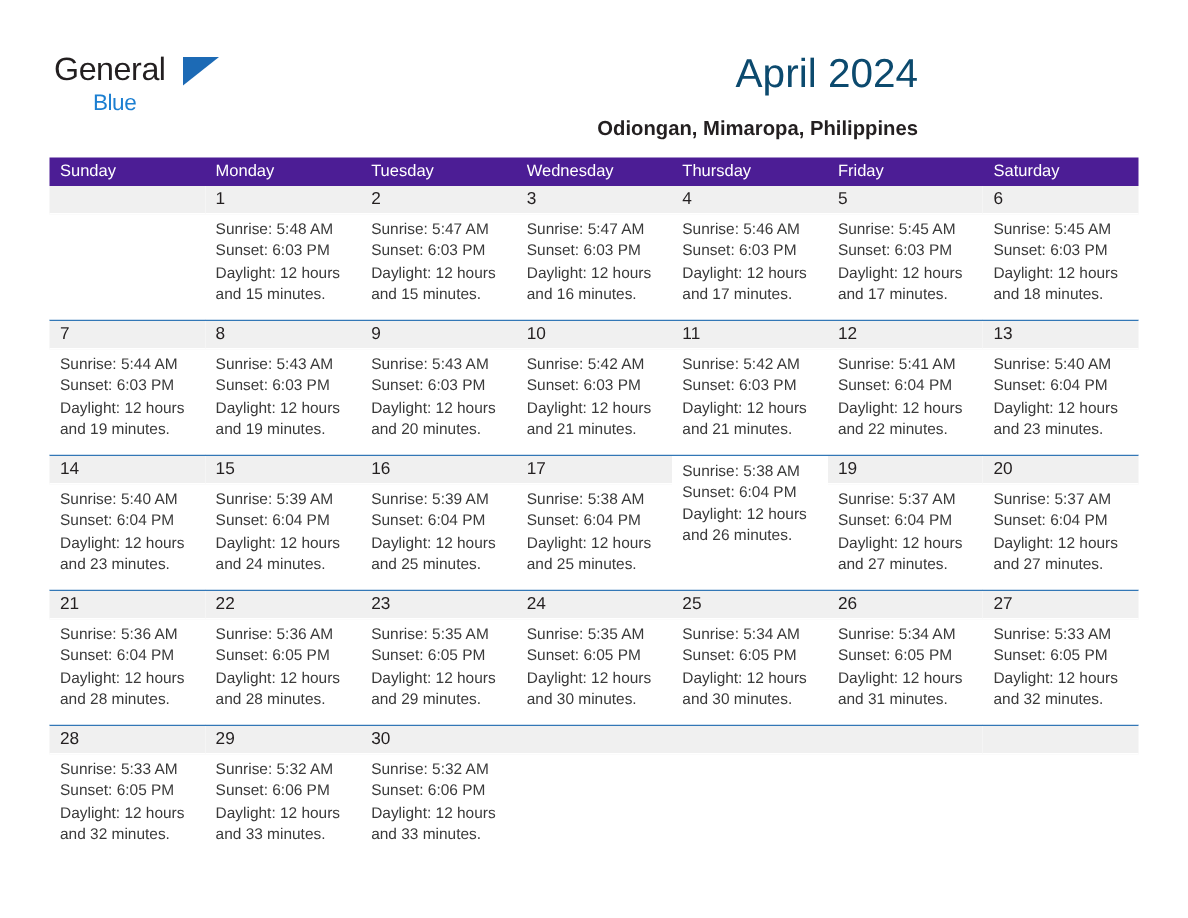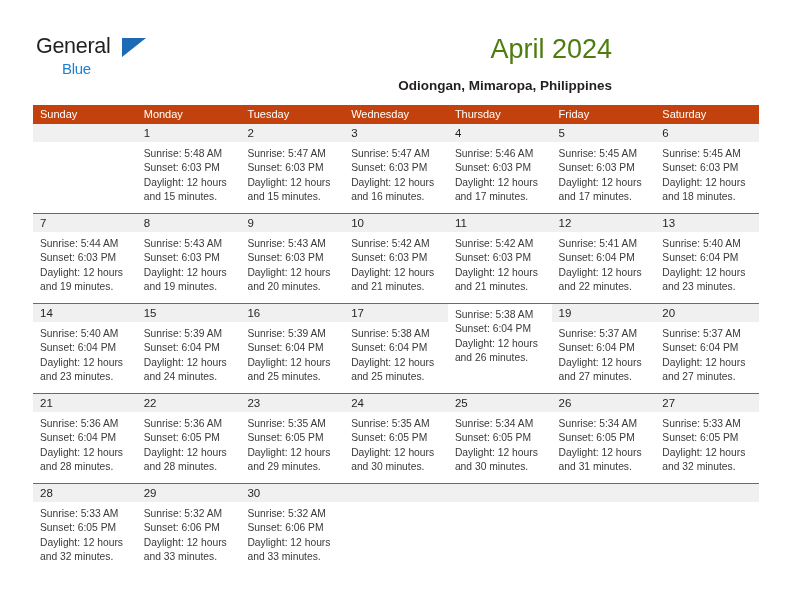--- a/index.html
+++ b/index.html
@@ -61,21 +61,21 @@
     font-size: 15px;
     letter-spacing: -0.3px;
     color: #1c7fd1;
     line-height: 24px;
   }
   .title {
     position: absolute;
     right: 36px;
     top: 34px;
     font-size: 27px;
-    color: #4d7c0f;
+    color: #0c4a6e;
     text-align: right;
     white-space: nowrap;
   }
   .subtitle {
     position: absolute;
     right: 36px;
     top: 78px;
     font-size: 13.5px;
     font-weight: bold;
     color: #231f20;
@@ -85,21 +85,21 @@
 
   
   .calendar {
     position: absolute;
     left: 33px;
     top: 105px;
     width: 726px;
   }
   .dow-row {
     display: flex;
-    background: #c2410c;
+    background: #4c1d95;
     height: 19px;
   }
   .dow {
     flex: 1 1 0;
     box-sizing: border-box;
     color: #ffffff;
     font-size: 11px;
     line-height: 19px;
     padding-left: 7px;
     white-space: nowrap;

